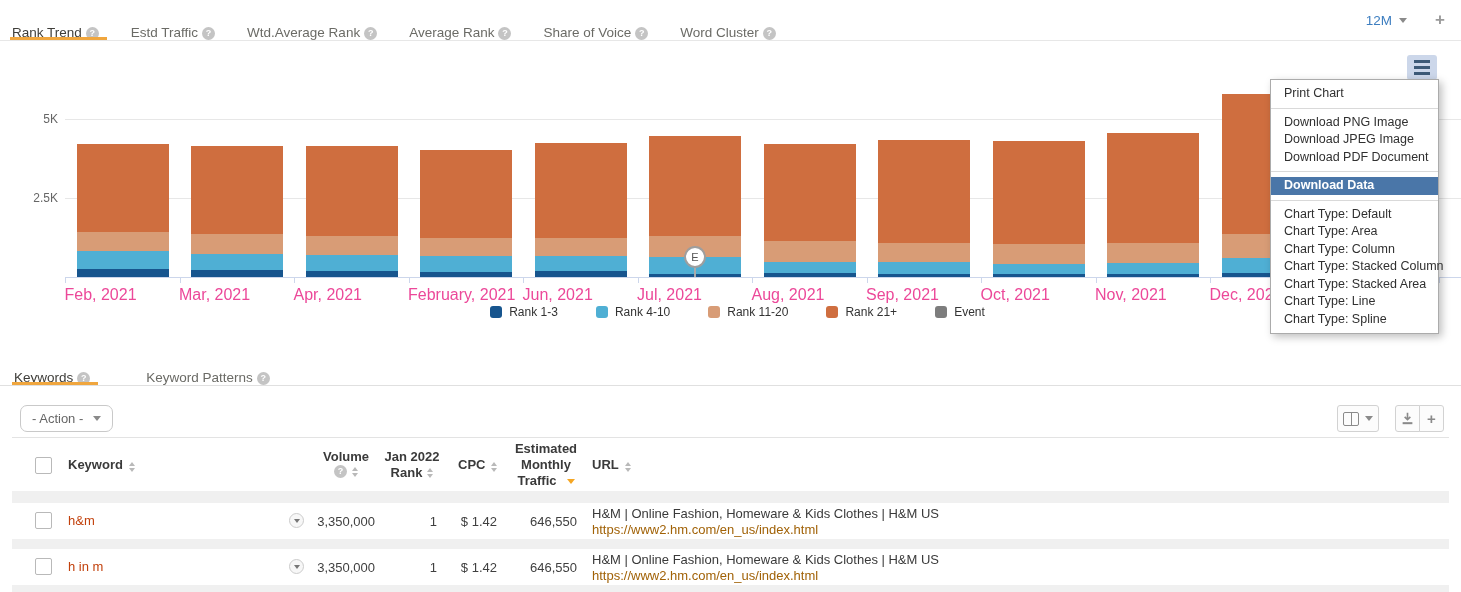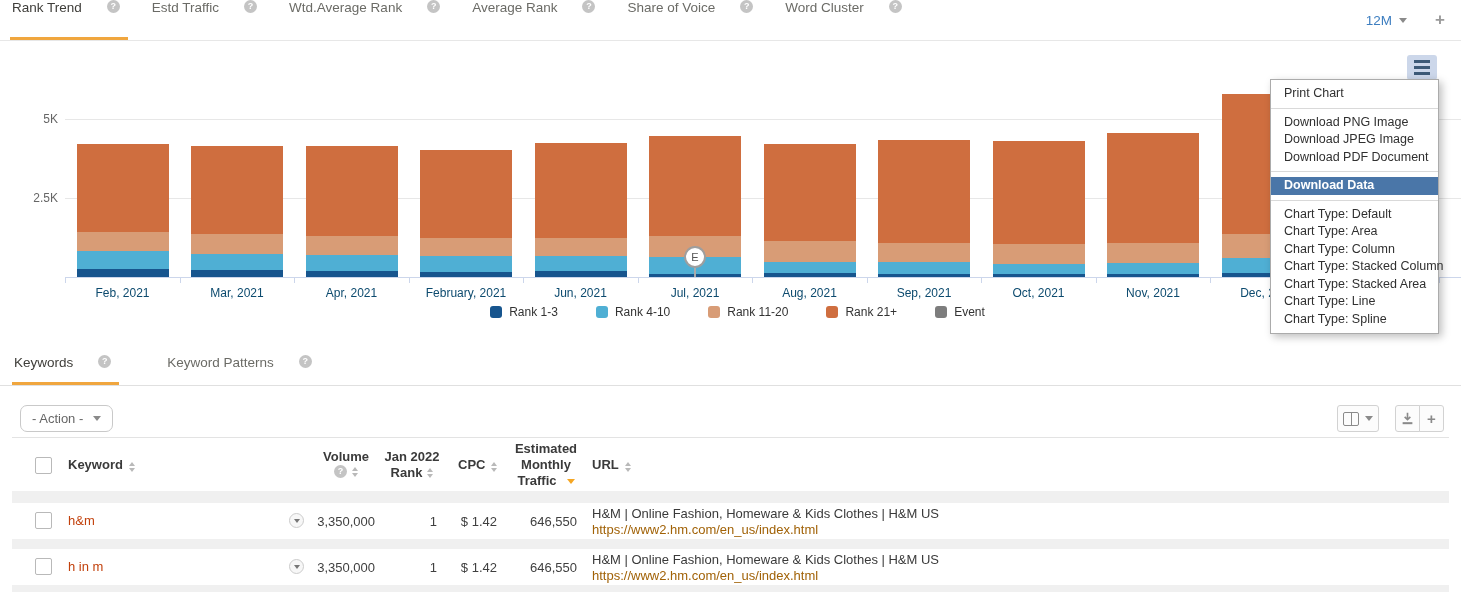--- a/index.html
+++ b/index.html
@@ -1,36 +1,36 @@
 <!DOCTYPE html>
 <html><head>
 <meta charset="utf-8">
 <style>
   html,body{margin:0;padding:0;background:#fff;}
   body{font-family:"Liberation Sans",sans-serif;color:#333;}
   .page{position:relative;width:1461px;height:592px;background:#fff;overflow:hidden;}
 
   
   .topbar{position:absolute;top:0;left:0;right:0;height:41px;border-bottom:1px solid #e7e7e7;display:flex;align-items:stretch;padding-left:10px;box-sizing:border-box;}
-  .tab{display:flex;align-items:flex-start;gap:25px;padding:0 8px 0 2px;margin-right:22px;color:#6b6b66;font-size:13.5px;position:relative;cursor:pointer;white-space:nowrap;}
+  .tab{display:flex;align-items:flex-end;gap:4px;padding:0 8px 0 2px;margin-right:22px;color:#6b6b66;font-size:13.5px;position:relative;cursor:pointer;white-space:nowrap;}
   .tab.active{color:#3e3d39;}
   .tab.active::after{content:"";position:absolute;left:0;right:0;bottom:0;height:3px;background:#f0a63e;}
   .help{width:13px;height:13px;min-width:13px;border-radius:50%;background:#c4c4c4;color:#fff;font-size:9px;font-weight:bold;display:inline-flex;align-items:center;justify-content:center;line-height:1;}
   .topbar-right{margin-left:auto;display:flex;align-items:center;gap:28px;padding-right:16px;}
   .period{color:#3d7ec0;font-size:13.5px;display:flex;gap:7px;align-items:center;cursor:pointer;}
   .caret-down{width:0;height:0;border-left:4px solid transparent;border-right:4px solid transparent;border-top:5px solid #8a8a8a;}
   .plus-glyph{color:#9a9a9a;font-size:17px;font-weight:bold;cursor:pointer;}
 
   
   .chart{position:absolute;top:42px;left:0;width:1461px;height:313px;}
   .gridline{position:absolute;left:65px;right:0;height:1px;background:#e7e7e7;}
   .axis-line{position:absolute;left:65px;right:0;top:235px;height:1px;background:#ccd6eb;}
   .tick{position:absolute;top:236px;width:1px;height:5px;background:#ccd6eb;}
   .ylab{position:absolute;left:8px;width:50px;text-align:right;color:#666;font-size:12px;}
-  .xlab{position:absolute;top:244px;width:116px;text-align:center;color:#0c4a6e;font-size:12px;white-space:nowrap;}
+  .xlab{position:absolute;top:244px;width:116px;text-align:left;color:#ec4899;font-size:16px;white-space:nowrap;}
   .seg{position:absolute;}
   .legend{position:absolute;top:263px;left:0;right:0;display:flex;justify-content:center;gap:24px;align-items:center;}
   .legend-item{display:flex;align-items:center;gap:7px;font-size:12px;color:#333;cursor:pointer;padding-left:14px;}
   .swatch{width:12px;height:12px;border-radius:3px;}
   .event-stem{position:absolute;width:2px;background:#aaa;}
   .event-circle{position:absolute;width:22px;height:22px;border-radius:50%;background:#fff;border:2px solid #9e9e9e;color:#555;font-size:11px;display:flex;align-items:center;justify-content:center;box-sizing:border-box;z-index:2;}
   .ctx-btn{position:absolute;top:13px;left:1407px;width:30px;height:25px;background:#ccd7ea;border-radius:3px;display:flex;flex-direction:column;justify-content:center;gap:3px;align-items:center;cursor:pointer;z-index:4;}
   .ctx-btn .bar{width:16px;height:3px;background:#3d5a77;}
   .menu{position:absolute;left:1270px;top:37px;width:167px;background:#fff;border:1px solid #ababab;box-shadow:3px 3px 8px rgba(0,0,0,.25);z-index:5;}
   .menu-section{padding:5px 0;border-top:1px solid #d9d9d9;}

